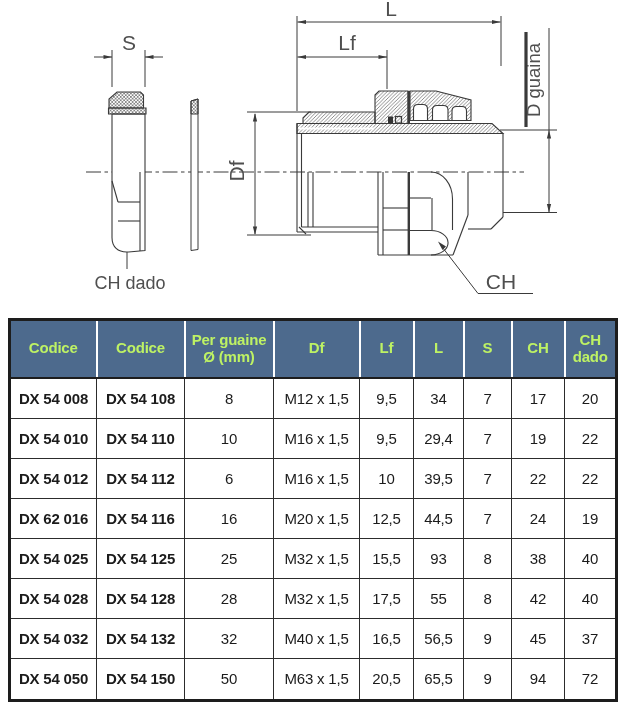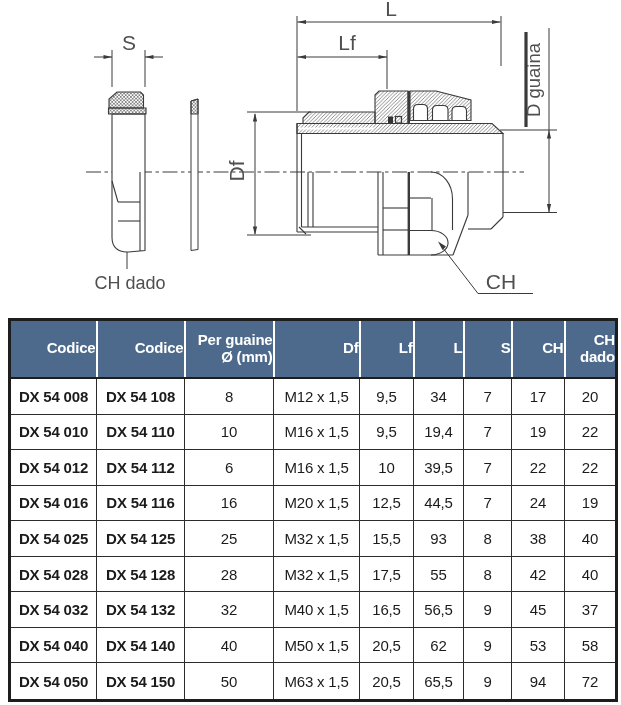--- a/index.html
+++ b/index.html
@@ -8,22 +8,22 @@
     font-family:"Liberation Sans",sans-serif;overflow:hidden;
   }
   .drawing{position:absolute;left:0;top:0;}
   .tablewrap{position:absolute;left:8px;top:318px;}
   table{
     border-collapse:collapse;table-layout:fixed;
     width:605px;height:384px;border:3px solid #1d1d1d;
   }
   thead tr{height:58px;}
   th{
-    background:#4d6a8d;color:#ffffff;font-weight:700;font-size:15px;
-    line-height:1.13;white-space:pre-line;text-align:right;vertical-align:middle;
+    background:#4d6a8d;color:#bef264;font-weight:700;font-size:15px;
+    line-height:1.13;white-space:pre-line;text-align:center;vertical-align:middle;
     border-right:2px solid #ffffff;border-bottom:2.5px solid #1d1d1d;padding:0;
     letter-spacing:-0.2px;
   }
   th:last-child{border-right:none;}
   td{
     border:1.5px solid #2c2c2c;font-size:15px;color:#1b1b1b;
     text-align:center;vertical-align:middle;padding:0;letter-spacing:-0.2px;
     background:#ffffff;
   }
   td.code{font-weight:700;text-align:center;}
@@ -202,38 +202,38 @@
           <td>7</td>
           <td>17</td>
           <td>20</td>
         </tr>
         <tr>
           <td class="code">DX 54 010</td>
           <td class="code">DX 54 110</td>
           <td>10</td>
           <td>M16 x 1,5</td>
           <td>9,5</td>
-          <td>19,4</td>
+          <td>29,4</td>
           <td>7</td>
           <td>19</td>
           <td>22</td>
         </tr>
         <tr>
           <td class="code">DX 54 012</td>
           <td class="code">DX 54 112</td>
           <td>6</td>
           <td>M16 x 1,5</td>
           <td>10</td>
           <td>39,5</td>
           <td>7</td>
           <td>22</td>
           <td>22</td>
         </tr>
         <tr>
-          <td class="code">DX 54 016</td>
+          <td class="code">DX 62 016</td>
           <td class="code">DX 54 116</td>
           <td>16</td>
           <td>M20 x 1,5</td>
           <td>12,5</td>
           <td>44,5</td>
           <td>7</td>
           <td>24</td>
           <td>19</td>
         </tr>
         <tr>
@@ -263,31 +263,20 @@
           <td class="code">DX 54 132</td>
           <td>32</td>
           <td>M40 x 1,5</td>
           <td>16,5</td>
           <td>56,5</td>
           <td>9</td>
           <td>45</td>
           <td>37</td>
         </tr>
         <tr>
-          <td class="code">DX 54 040</td>
-          <td class="code">DX 54 140</td>
-          <td>40</td>
-          <td>M50 x 1,5</td>
-          <td>20,5</td>
-          <td>62</td>
-          <td>9</td>
-          <td>53</td>
-          <td>58</td>
-        </tr>
-        <tr>
           <td class="code">DX 54 050</td>
           <td class="code">DX 54 150</td>
           <td>50</td>
           <td>M63 x 1,5</td>
           <td>20,5</td>
           <td>65,5</td>
           <td>9</td>
           <td>94</td>
           <td>72</td>
         </tr>

